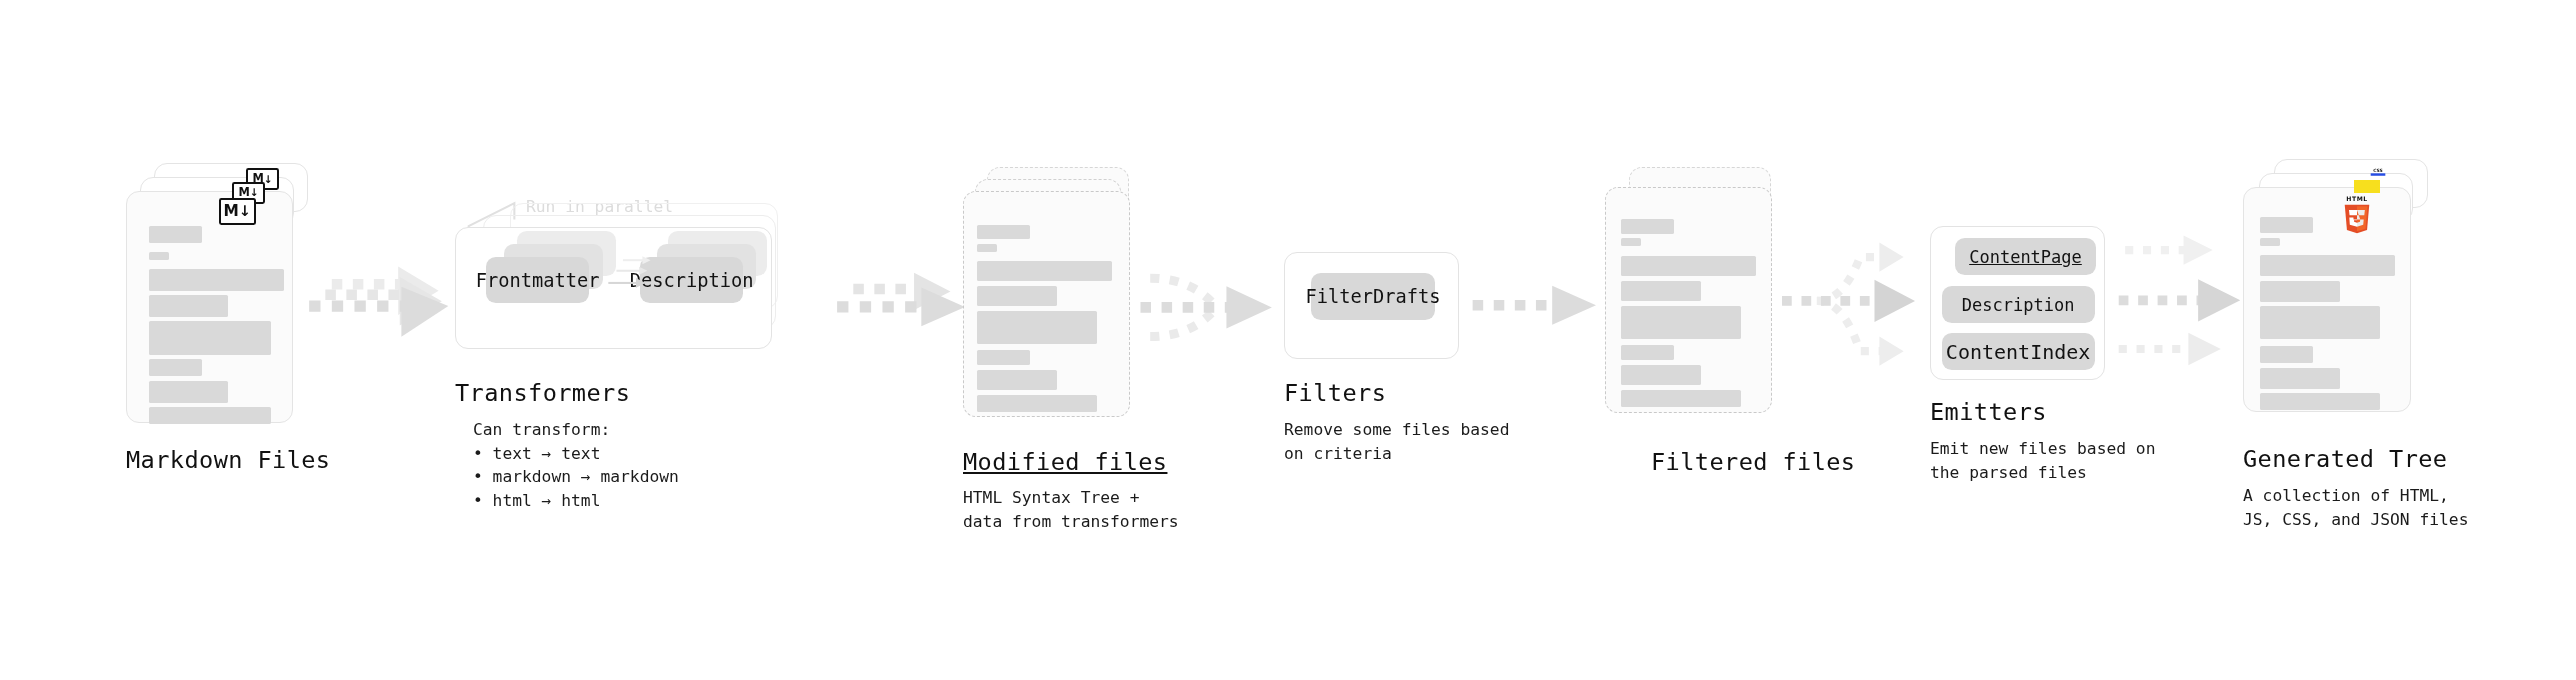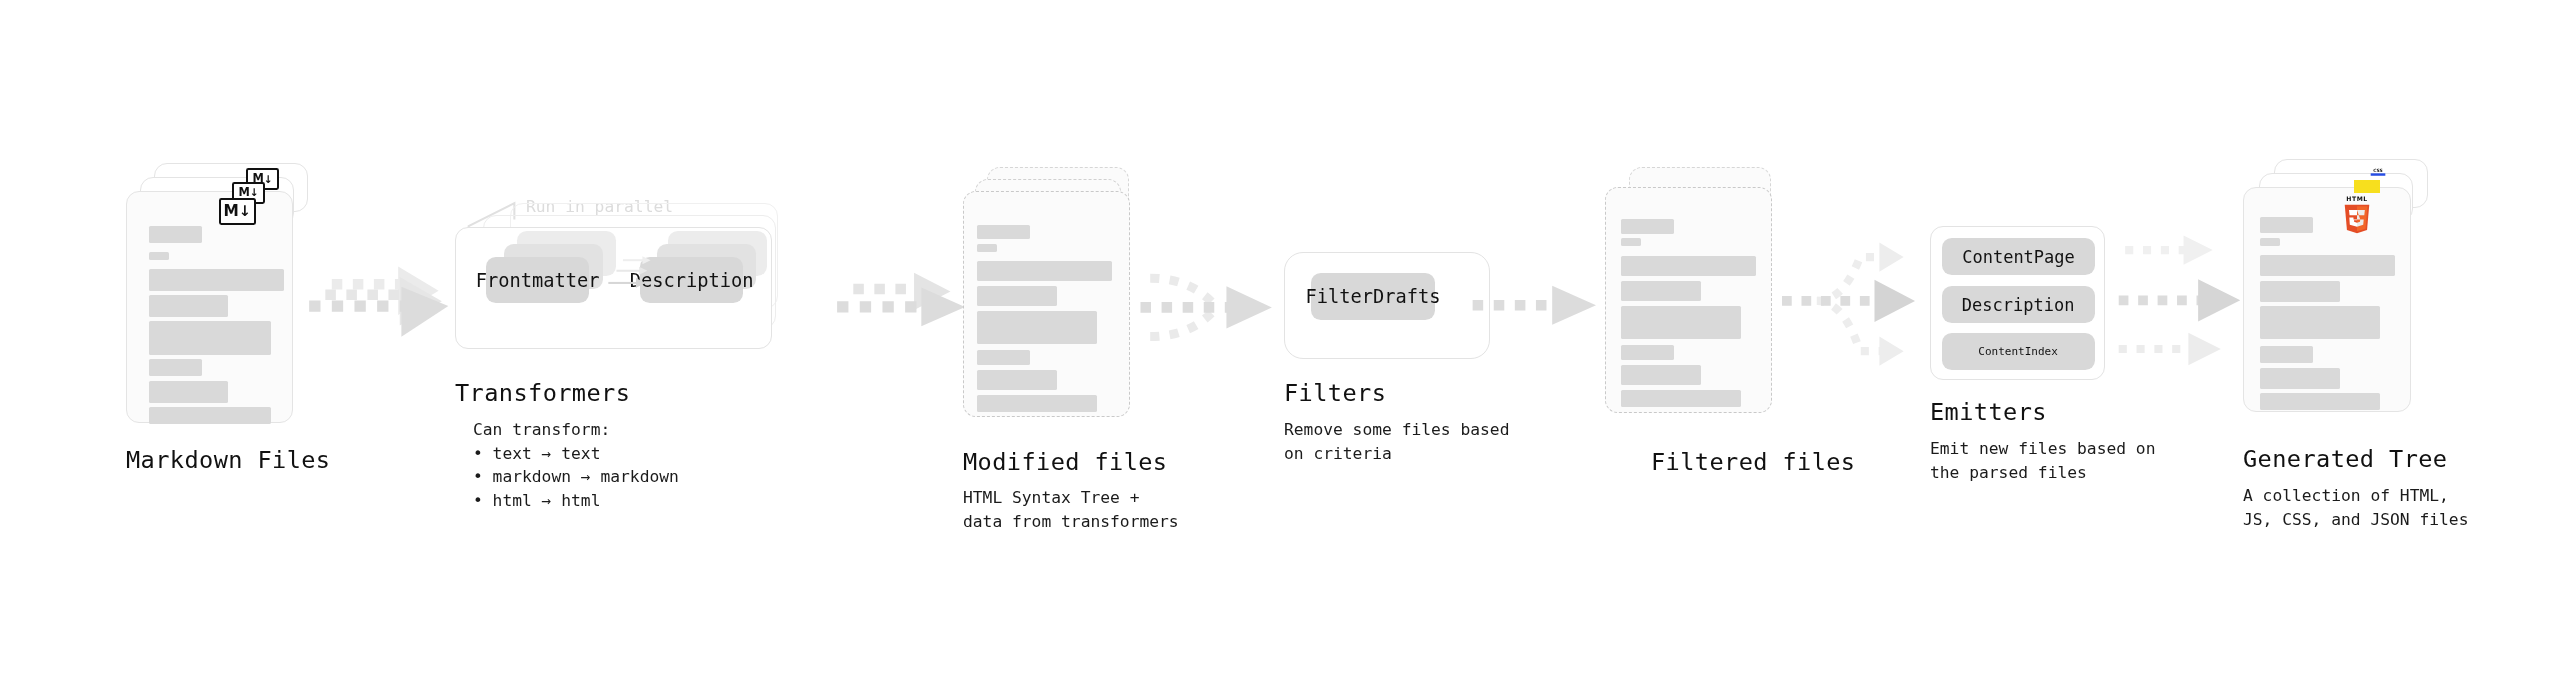--- a/index.html
+++ b/index.html
@@ -180,36 +180,36 @@
       <div class="bar" style="left:13px;top:32.5px;width:53px;height:14.6px;"></div>
       <div class="bar" style="left:13px;top:52px;width:19.5px;height:7.3px;"></div>
       <div class="bar" style="left:13px;top:69px;width:135px;height:19.5px;"></div>
       <div class="bar" style="left:13px;top:94px;width:80px;height:19.5px;"></div>
       <div class="bar" style="left:13px;top:119px;width:120px;height:33px;"></div>
       <div class="bar" style="left:13px;top:158px;width:53px;height:14.6px;"></div>
       <div class="bar" style="left:13px;top:178px;width:80px;height:19.5px;"></div>
       <div class="bar" style="left:13px;top:203px;width:120px;height:16.3px;"></div>
     </div>
   </div>
-  <div class="title" style="left:963px;top:448px;">Modified files</div>
+  <div class="title" style="left:963px;top:448px;text-decoration:underline;">Modified files</div>
   <div class="sub" style="left:963px;top:486px;width:268px;">HTML Syntax Tree +
 data from transformers</div>
 
   <svg class="arrowsvg" style="left:1134px;top:260px;width:150px;height:98px;" viewBox="0 0 185 120">
     <g fill="none" stroke="#eaeaea" stroke-width="11" stroke-dasharray="11 13">
       <path d="M20 22 Q72 22 102 58"></path>
       <path d="M20 94 Q72 94 102 58"></path>
     </g>
     <g fill="none" stroke="#dcdcdc" stroke-width="13" stroke-dasharray="13 13">
       <line x1="8" y1="58" x2="118" y2="58"></line>
     </g>
     <polygon points="114,32 170,58 114,84" fill="#dcdcdc"></polygon>
   </svg>
 
-  <div class="gbox solid" style="left:1284px;top:252px;width:206px;height:107px;border-radius:19px;">
+  <div class="gbox solid" style="left:1284px;top:252px;width:175px;height:107px;">
     <div class="pill" style="left:26px;top:20.3px;width:124px;height:47px;">FilterDrafts</div>
   </div>
   <div class="title" style="left:1284px;top:379px;">Filters</div>
   <div class="sub" style="left:1284px;top:418px;width:293px;">Remove some files based
 on criteria</div>
 
   <svg class="arrowsvg" style="left:1471px;top:284px;width:138px;height:49px;" viewBox="0 0 170 60">
     <g stroke="#dcdcdc" stroke-width="13" stroke-dasharray="13 13" fill="none">
       <line x1="2" y1="26" x2="104" y2="26"></line>
     </g>
@@ -238,23 +238,23 @@
     </g>
     <polygon points="122,8 152,26 122,44" fill="#ededed"></polygon>
     <polygon points="122,124 152,142 122,160" fill="#ededed"></polygon>
     <g fill="none" stroke="#dcdcdc" stroke-width="12" stroke-dasharray="12 12">
       <line x1="2" y1="80" x2="120" y2="80"></line>
     </g>
     <polygon points="116,54 166,80 116,106" fill="#d4d4d4"></polygon>
   </svg>
 
   <div class="gbox solid" style="left:1930px;top:226px;width:175px;height:154px;">
-    <div class="pill" style="left:11px;top:11.4px;width:153px;height:37px;font-size:17px;">ContentPage</div>
+    <div class="pill" style="left:24px;top:11.4px;width:141px;height:37px;font-size:17px;text-decoration:underline;">ContentPage</div>
     <div class="pill" style="left:10.6px;top:59px;width:153px;height:37px;font-size:17px;">Description</div>
-    <div class="pill" style="left:10.6px;top:106px;width:153px;height:37px;font-size:11px;">ContentIndex</div>
+    <div class="pill" style="left:10.6px;top:106px;width:153px;height:37px;font-size:20px;">ContentIndex</div>
   </div>
   <div class="title" style="left:1930px;top:398px;text-align:center;">Emitters</div>
   <div class="sub" style="left:1930px;top:437px;width:293px;">Emit new files based on
 the parsed files</div>
 
   <svg class="arrowsvg" style="left:2117px;top:229px;width:142px;height:154px;" viewBox="0 0 175 190">
     <g stroke="#f0f0f0" stroke-width="10" stroke-dasharray="10 12" fill="none">
       <line x1="10" y1="26" x2="86" y2="26"></line>
     </g>
     <polygon points="82,8 118,26 82,44" fill="#f0f0f0"></polygon>

